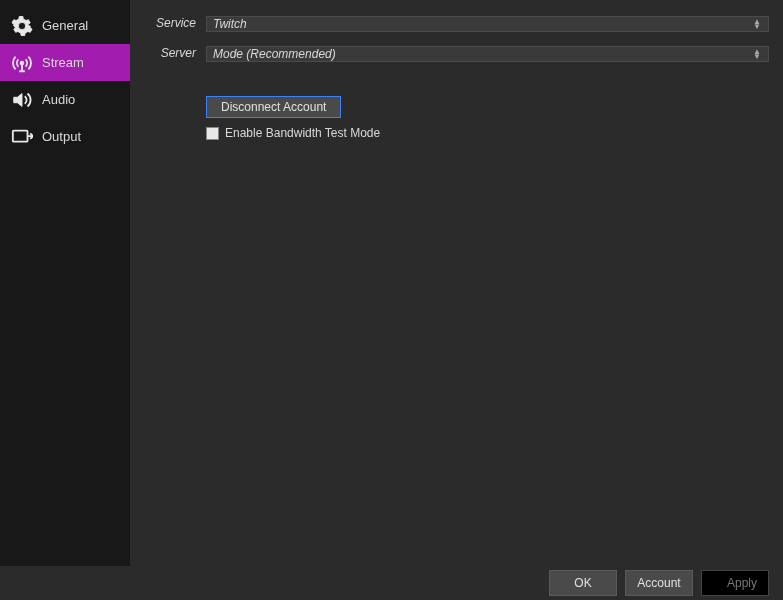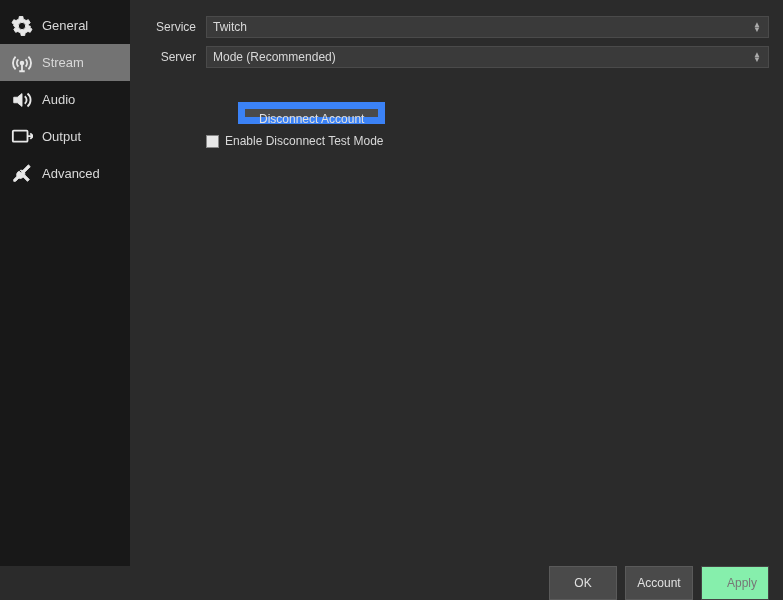--- a/index.html
+++ b/index.html
@@ -1,34 +1,34 @@
 <!DOCTYPE html>
 <html><head>
 <meta charset="utf-8">
 <style>
 * { margin: 0; padding: 0; box-sizing: border-box; font-family: "Segoe UI", Arial, sans-serif; }
 body { background: #2b2b2b; width: 783px; height: 600px; overflow: hidden; display: flex; flex-direction: column; }
 .main-area { flex: 1; display: flex; background: #2b2b2b; min-height: 0; }
 .sidebar { width: 130px; background: #181818; display: flex; flex-direction: column; padding-top: 7px; }
 .sidebar-item { display: flex; align-items: center; height: 37px; padding-left: 10px; cursor: pointer; color: #d8d8d8; font-size: 13px; gap: 8px; }
-.sidebar-item.selected { background: #737373; }
+.sidebar-item.selected { background: #a21caf; }
 .sidebar-item .icon { width: 24px; height: 24px; display: flex; align-items: center; justify-content: center; flex-shrink: 0; }
 .sidebar-item svg { width: 22px; height: 22px; fill: #e8e8e8; stroke: #e8e8e8; }
 .content { flex: 1; background: #2b2b2b; padding: 16px 14px 0 10px; color: #d8d8d8; font-size: 12px; }
-.form-row { display: flex; align-items: center; margin-bottom: 8px; }
+.form-row { display: flex; align-items: flex-start; margin-bottom: 14px; font-style: italic; }
 .form-label { width: 66px; text-align: right; padding-right: 10px; color: #d8d8d8; font-size: 12px; }
-.form-select { flex: 1; height: 22px; background: #3a3a3a; border: 1px solid #4a4a4a; color: #d8d8d8; font-size: 12px; padding: 0 6px; display: flex; align-items: center; justify-content: space-between; cursor: pointer; }
+.form-select { flex: 1; height: 16px; background: #3a3a3a; border: 1px solid #4a4a4a; color: #d8d8d8; font-size: 12px; padding: 0 6px; display: flex; align-items: center; justify-content: space-between; cursor: pointer; }
 .form-select .updn { width: 10px; color: #aaa; font-size: 8px; line-height: 5px; text-align: center; }
 .action-area { margin-top: 34px; padding-left: 66px; }
-.btn-inline { display: inline-block; height: 22px; line-height: 20px; padding: 0 14px; background: #4a4a4a; border: 7px solid #3b82f6; color: #e0e0e0; font-size: 12px; cursor: pointer; margin-left: 32px; }
+.btn-inline { display: inline-block; height: 22px; line-height: 20px; padding: 0 14px; background: #4a4a4a; border: 1px solid #3b82f6; color: #e0e0e0; font-size: 12px; cursor: pointer; }
 .check-row { display: flex; align-items: center; margin-top: 8px; gap: 6px; font-size: 12px; color: #d8d8d8; }
 .checkbox { width: 13px; height: 13px; background: #e8e8e8; border: 1px solid #888; cursor: pointer; flex-shrink: 0; }
 .footer { height: 34px; background: #2b2b2b; display: flex; justify-content: flex-end; align-items: center; gap: 8px; padding-right: 14px; border-top: 0px solid #1f1f1f; }
-.footer button { min-width: 68px; height: 34px; background: #4a4a4a; border: 1px solid #5a5a5a; color: #e0e0e0; font-size: 12px; cursor: pointer; }
-.footer button:disabled { color: #777; background: #86efac; cursor: default; border-color: #444; padding-left: 14px; }
+.footer button { min-width: 68px; height: 26px; background: #4a4a4a; border: 1px solid #5a5a5a; color: #e0e0e0; font-size: 12px; cursor: pointer; }
+.footer button:disabled { color: #777; background: #000000; cursor: default; border-color: #444; padding-left: 14px; }
 </style>
 </head>
 <body>
 
 <div class="main-area">
   <div class="sidebar">
 
     <div class="sidebar-item">
       <span class="icon">
         <svg viewBox="0 0 24 24">
@@ -68,31 +68,20 @@
               <rect x="2" y="5" width="16" height="12" rx="1"></rect>
               <path d="M18 11h5M21 8l3 3-3 3" stroke-linejoin="round"></path>
             </g>
           </svg>
       </span>
       <span>Output</span>
     </div>
 
 
 
-    <div class="sidebar-item">
-      <span class="icon">
-        <svg viewBox="0 0 24 24">
-            <g fill="#e8e8e8">
-              <path d="M21 4l-2-2-7 7 2 2 7-7zM3 18l5-5 2 2-5 5H3v-2z"></path>
-              <path d="M14 14a4 4 0 11-5-5l2 2 1-1-2-2a4 4 0 015 5l5 5-2 2-5-5z"></path>
-            </g>
-          </svg>
-      </span>
-      <span>Advanced</span>
-    </div>
 
   </div>
 
   <div class="content">
 
     <div class="form-row">
       <div class="form-label">Service</div>
       <div class="form-select">
         <span>Twitch</span>
         <span class="updn">▲<br>▼</span>
@@ -104,21 +93,21 @@
       <div class="form-select">
         <span>Mode (Recommended)</span>
         <span class="updn">▲<br>▼</span>
       </div>
     </div>
 
     <div class="action-area">
       <span class="btn-inline">Disconnect Account</span>
       <div class="check-row">
         <span class="checkbox"></span>
-        <span>Enable Disconnect Test Mode</span>
+        <span>Enable Bandwidth Test Mode</span>
       </div>
     </div>
 
   </div>
 </div>
 
 <div class="footer">
   <button>OK</button>
   <button>Account</button>
   <button disabled="">Apply</button>

